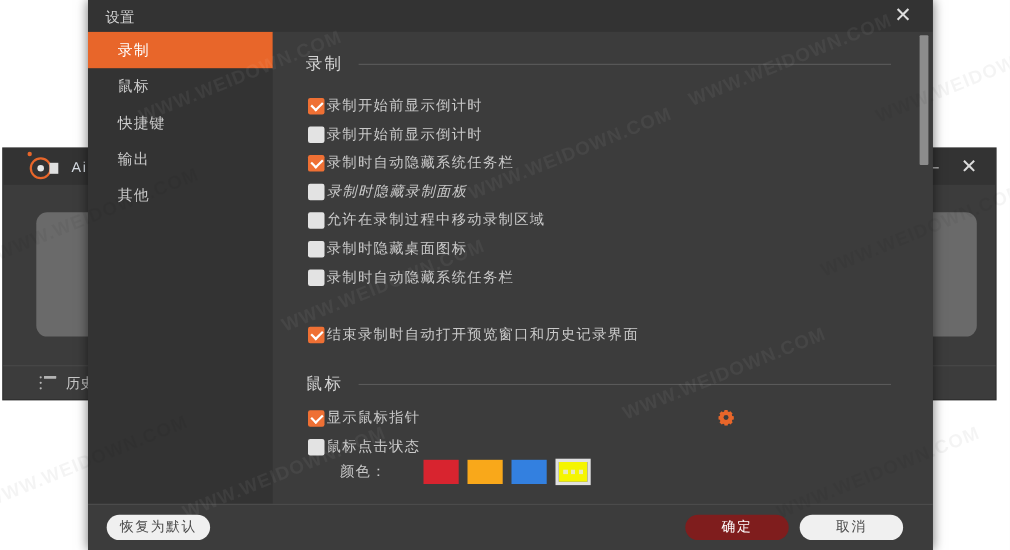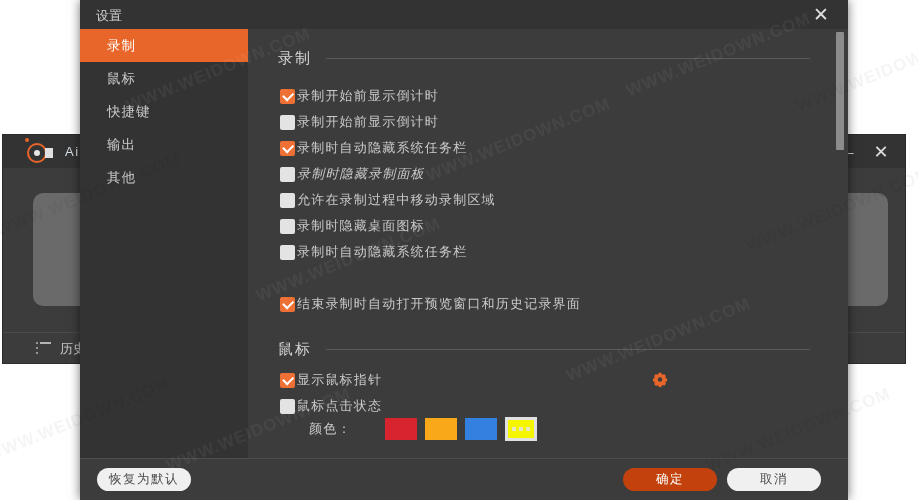--- a/index.html
+++ b/index.html
@@ -195,21 +195,21 @@
     position: absolute; left: 0; bottom: 0; width: 100%; height: 42px;
     background: #3c3c3c; border-top: 1px solid #4d4d4d;
   }
   .btn {
     position: absolute; top: 9px; height: 23px; border-radius: 12px;
     font-size: 12.5px; letter-spacing: 1.5px;
     display: flex; align-items: center; justify-content: center;
     cursor: pointer; user-select: none;
   }
   .btn-default { left: 17px; width: 94px; background: #f0f0f0; color: #4a4a4a; }
-  .btn-ok { left: 543px; width: 94px; background: #c2410c; color: #ffffff; }
+  .btn-ok { left: 543px; width: 94px; background: #7f1d1d; color: #ffffff; }
   .btn-cancel { left: 647px; width: 94px; background: #f0f0f0; color: #4a4a4a; }
 
   
   .wm-layer {
     position: absolute; left: 0; top: 0; width: 918px; height: 500px;
     pointer-events: none; overflow: hidden;
   }
   .wm {
     position: absolute; font-size: 17px; font-weight: bold;
     color: rgba(255,255,255,0.055);

